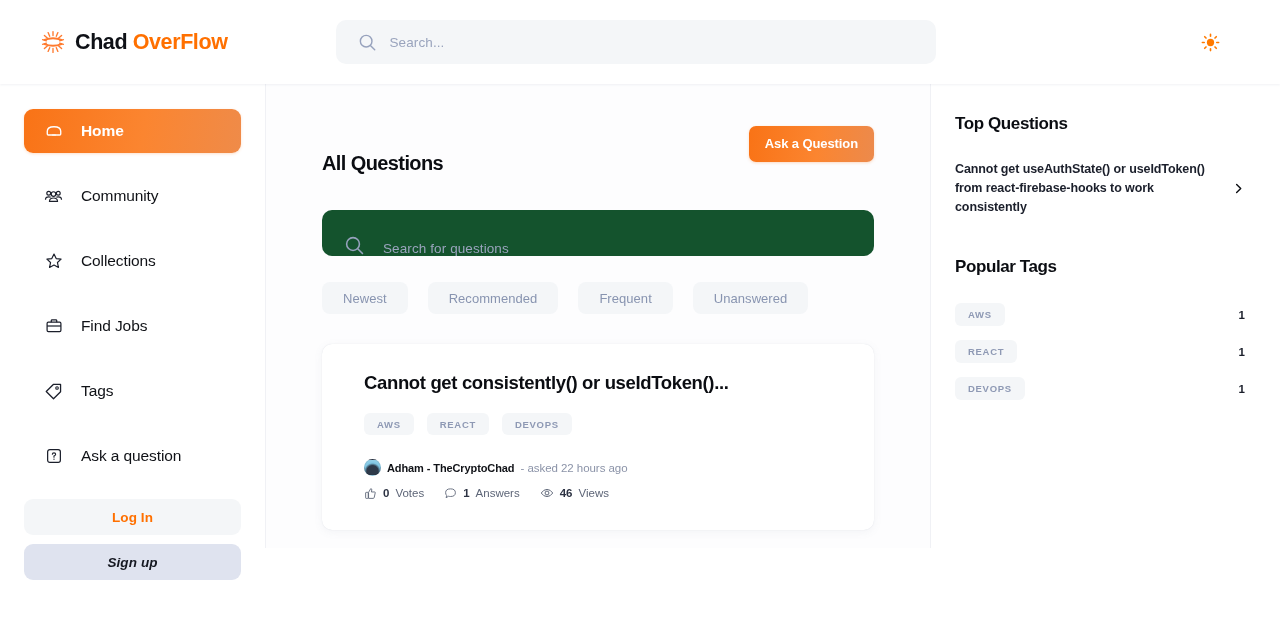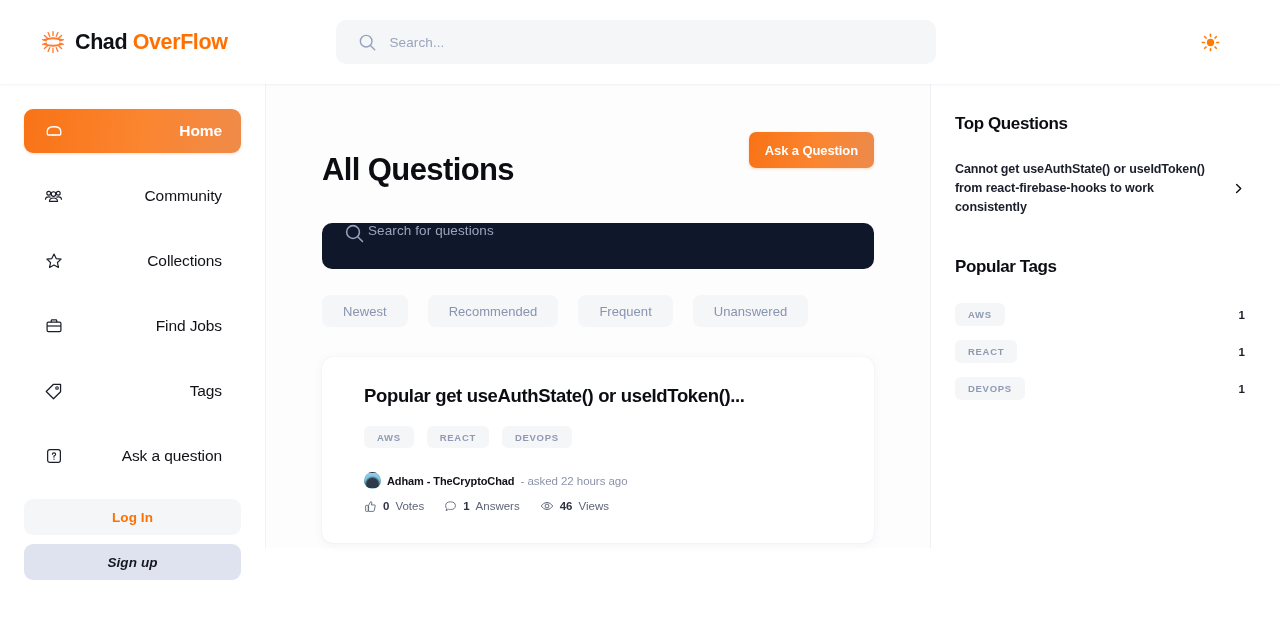--- a/index.html
+++ b/index.html
@@ -107,21 +107,20 @@
   .nav-item {
     height: 44px;
     display: flex;
     align-items: center;
     gap: 17px;
     padding: 0 19px;
     border-radius: 9px;
     cursor: pointer;
     margin-bottom: 21px;
     color: #101217;
-    justify-content: space-between;
   }
   .nav-item .label {
     font-size: 15.5px;
     font-weight: 400;
     letter-spacing: -0.1px;
     white-space: nowrap;
   }
   .nav-item.active {
     background: linear-gradient(100deg, #f97316 0%, #fb8530 55%, #ef8b49 100%);
     box-shadow: 0 1px 3px rgba(249,115,22,0.22);
@@ -162,21 +161,21 @@
     background: #fdfdfe;
   }
 
   .main-head {
     display: flex;
     align-items: center;
     justify-content: space-between;
     margin-bottom: 35px;
   }
   .page-title {
-    font-size: 31px;
+    font-size: 20px;
     font-weight: 700;
     color: #0b0d12;
     letter-spacing: -0.6px;
     margin-top: 40px;
   }
   .ask-btn {
     background: linear-gradient(96deg, #f97316 0%, #fb8530 55%, #ec8a4c 100%);
     color: #ffffff;
     border: none;
     border-radius: 7px;
@@ -185,25 +184,25 @@
     font-family: inherit;
     font-size: 13px;
     font-weight: 600;
     cursor: pointer;
     letter-spacing: -0.1px;
     box-shadow: 0 1px 3px rgba(249,115,22,0.25);
   }
 
   .q-search {
     height: 46px;
-    background: #0f172a;
+    background: #14532d;
     border-radius: 10px;
     display: flex;
-    align-items: flex-start;
-    gap: 3px;
+    align-items: flex-end;
+    gap: 18px;
     padding: 0 22px;
     margin-bottom: 26px;
   }
   .q-search .ph {
     font-size: 13.5px;
     color: #9aa4bd;
     letter-spacing: 0.1px;
   }
 
   .filters {
@@ -483,21 +482,21 @@
       </div>
 
       <div class="filters">
         <button class="filter-pill">Newest</button>
         <button class="filter-pill">Recommended</button>
         <button class="filter-pill">Frequent</button>
         <button class="filter-pill">Unanswered</button>
       </div>
 
       <div class="q-card">
-        <div class="q-title">Popular get useAuthState() or useIdToken()...</div>
+        <div class="q-title">Cannot get consistently() or useIdToken()...</div>
 
         <div class="q-tags">
           <span class="tag-chip">AWS</span>
           <span class="tag-chip">REACT</span>
           <span class="tag-chip">DEVOPS</span>
         </div>
 
         <div class="q-meta">
           <span class="avatar"></span>
           <span class="author">Adham - TheCryptoChad</span>

